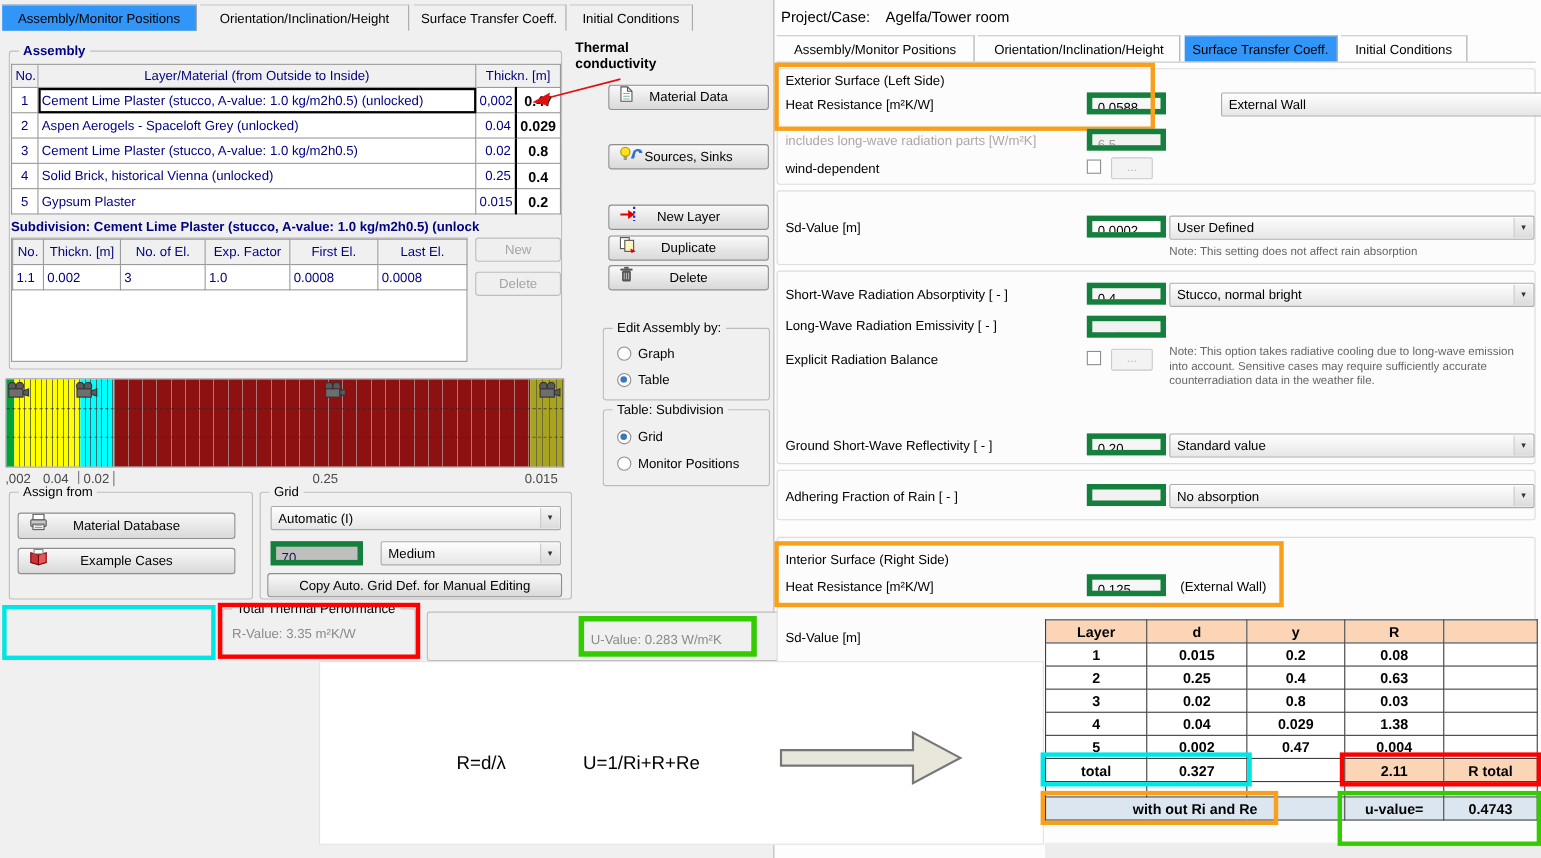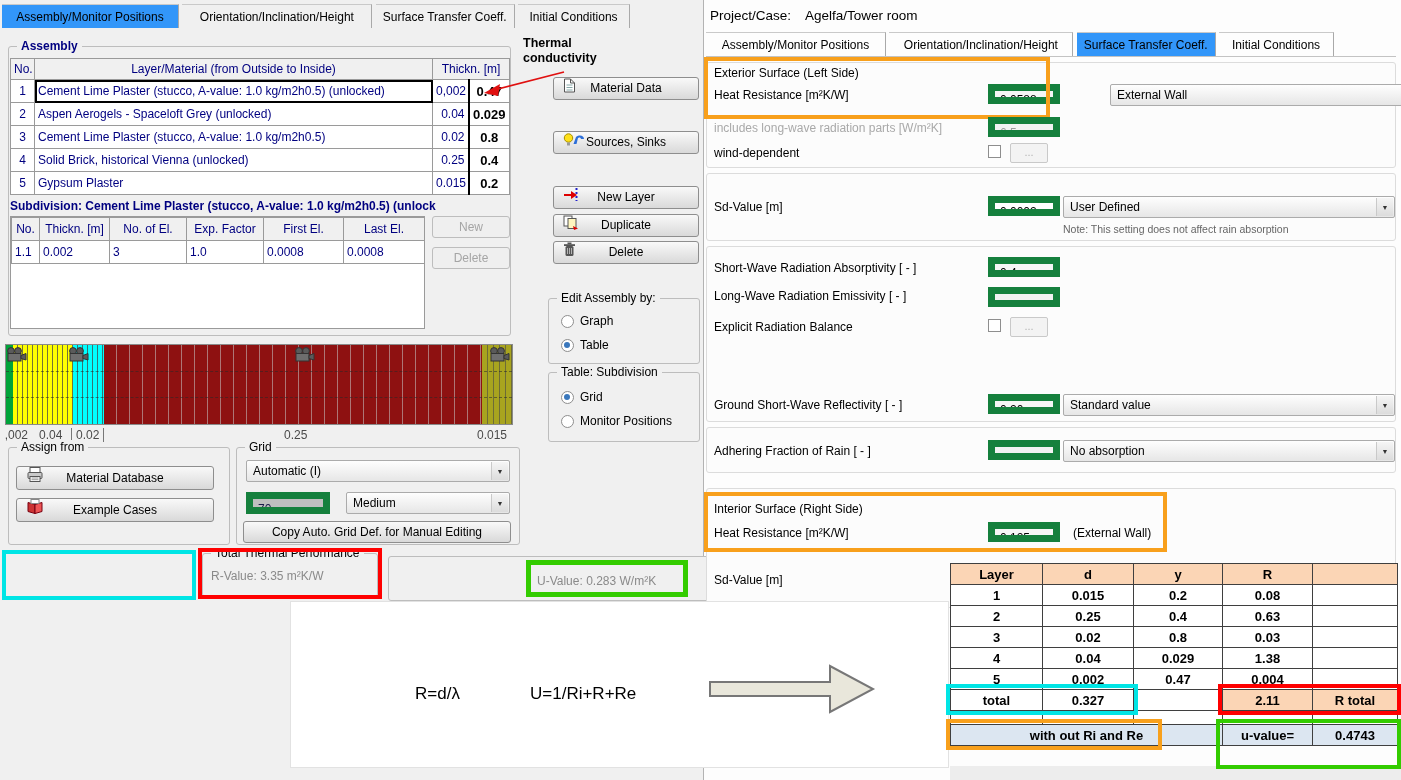--- a/index.html
+++ b/index.html
@@ -16,21 +16,21 @@
   .gb{border:1px solid #BDBDBD;border-radius:3px;box-sizing:border-box}
   .gbl{position:absolute;top:-8px;left:8px;background:#F0F0F0;padding:0 4px;font-size:12px;line-height:14px;white-space:nowrap}
   .navy{color:#000080;font-weight:bold}
   .sec{position:absolute;border:1px solid #DCDCDC;border-radius:3px;background:#FCFCFC;box-sizing:border-box}
   
   .lbl{position:absolute;font-size:12px;color:#000;white-space:nowrap}
   .glbl{color:#A9A9A9}
   .grayval{color:#8A8A8A}
   .note{position:absolute;font-size:10.5px;color:#666;line-height:13px}
   
-  .field{position:absolute;height:20px;border:7px solid #15803d;background:#F6F6F6;font-size:12px;line-height:18px;padding:0 5px;box-sizing:border-box;color:#000;white-space:nowrap;overflow:hidden}
+  .field{position:absolute;height:20px;border:5px solid #15803d;background:#F6F6F6;font-size:12px;line-height:18px;padding:0 5px;box-sizing:border-box;color:#000;white-space:nowrap;overflow:hidden}
   .field.white{background:#fff}
   .field.dim{color:#9B9B9B;background:#F2F2F2}
   .combo{position:absolute;height:22px;border:1px solid #ABABAB;border-radius:2px;background:linear-gradient(#FEFEFE,#E6E6E6);font-size:12px;line-height:20px;padding:0 20px 0 6px;box-sizing:border-box;white-space:nowrap;overflow:hidden;color:#000}
   .combo .arr{position:absolute;right:1px;top:1px;bottom:1px;width:16px;background:linear-gradient(#F5F5F5,#DCDCDC);border-left:1px solid #C9C9C9;text-align:center;font-size:7px;line-height:19px;color:#333}
   .btn{position:absolute;border:1px solid #8E8E8E;border-radius:3px;background:linear-gradient(#F9F9F9,#D9D9D9);font-size:12px;text-align:center;box-sizing:border-box;color:#000;overflow:hidden}
   .btn .bic{position:absolute;left:9px;top:50%;transform:translateY(-50%)}
   .btn.disabled{color:#A5A5A5;border-color:#BDBDBD;background:#EFEFEF}
   .radio{position:absolute;width:13px;height:13px;border:1px solid #8E8E8E;border-radius:50%;background:#fff;box-sizing:border-box}
   .radio.sel::after{content:"";position:absolute;left:2px;top:2px;width:6px;height:6px;border-radius:50%;background:#3A77BC}
   .chk{position:absolute;width:13px;height:13px;border:1px solid #8E8E8E;background:#fff;box-sizing:border-box}
@@ -351,25 +351,29 @@
   <span class="lbl" style="left:714px;top:200px">Sd-Value [m]</span>
   <div class="field white" style="left:988px;top:196px;width:72px">0,0002</div>
   <div class="combo" style="left:1063px;top:196px;width:332px">
     <span>User Defined</span><span class="arr">▼</span>
   </div>
   <div class="note" style="left:1063px;top:223px;width:330px">Note: This setting does not affect rain absorption</div>
 
   <div class="sec" style="left:706px;top:246px;width:690px;height:176px"></div>
   <span class="lbl" style="left:714px;top:261px">Short-Wave Radiation Absorptivity [ - ]</span>
   <div class="field" style="left:988px;top:257px;width:72px">0.4</div>
+  <div class="combo" style="left:1063px;top:257px;width:332px">
+    <span>Stucco, normal bright</span><span class="arr">▼</span>
+  </div>
   <span class="lbl" style="left:714px;top:289px">Long-Wave Radiation Emissivity [ - ]</span>
   <div class="field dim" style="left:988px;top:287px;width:72px">----</div>
   <span class="lbl" style="left:714px;top:320px">Explicit Radiation Balance</span>
   <div class="chk" style="left:988px;top:319px"></div>
   <div class="mini" style="left:1010px;top:317px">...</div>
+  <div class="note" style="left:1063px;top:314px;width:333px">Note: This option takes radiative cooling due to long-wave emission into account. Sensitive cases may require sufficiently accurate counterradiation data in the weather file.</div>
   <span class="lbl" style="left:714px;top:398px">Ground Short-Wave Reflectivity [ - ]</span>
   <div class="field" style="left:988px;top:394px;width:72px">0,20</div>
   <div class="combo" style="left:1063px;top:394px;width:332px">
     <span>Standard value</span><span class="arr">▼</span>
   </div>
 
   <div class="sec" style="left:706px;top:427px;width:690px;height:46px"></div>
   <span class="lbl" style="left:714px;top:444px">Adhering Fraction of Rain [ - ]</span>
   <div class="field dim" style="left:988px;top:440px;width:72px">----</div>
   <div class="combo" style="left:1063px;top:440px;width:332px">

